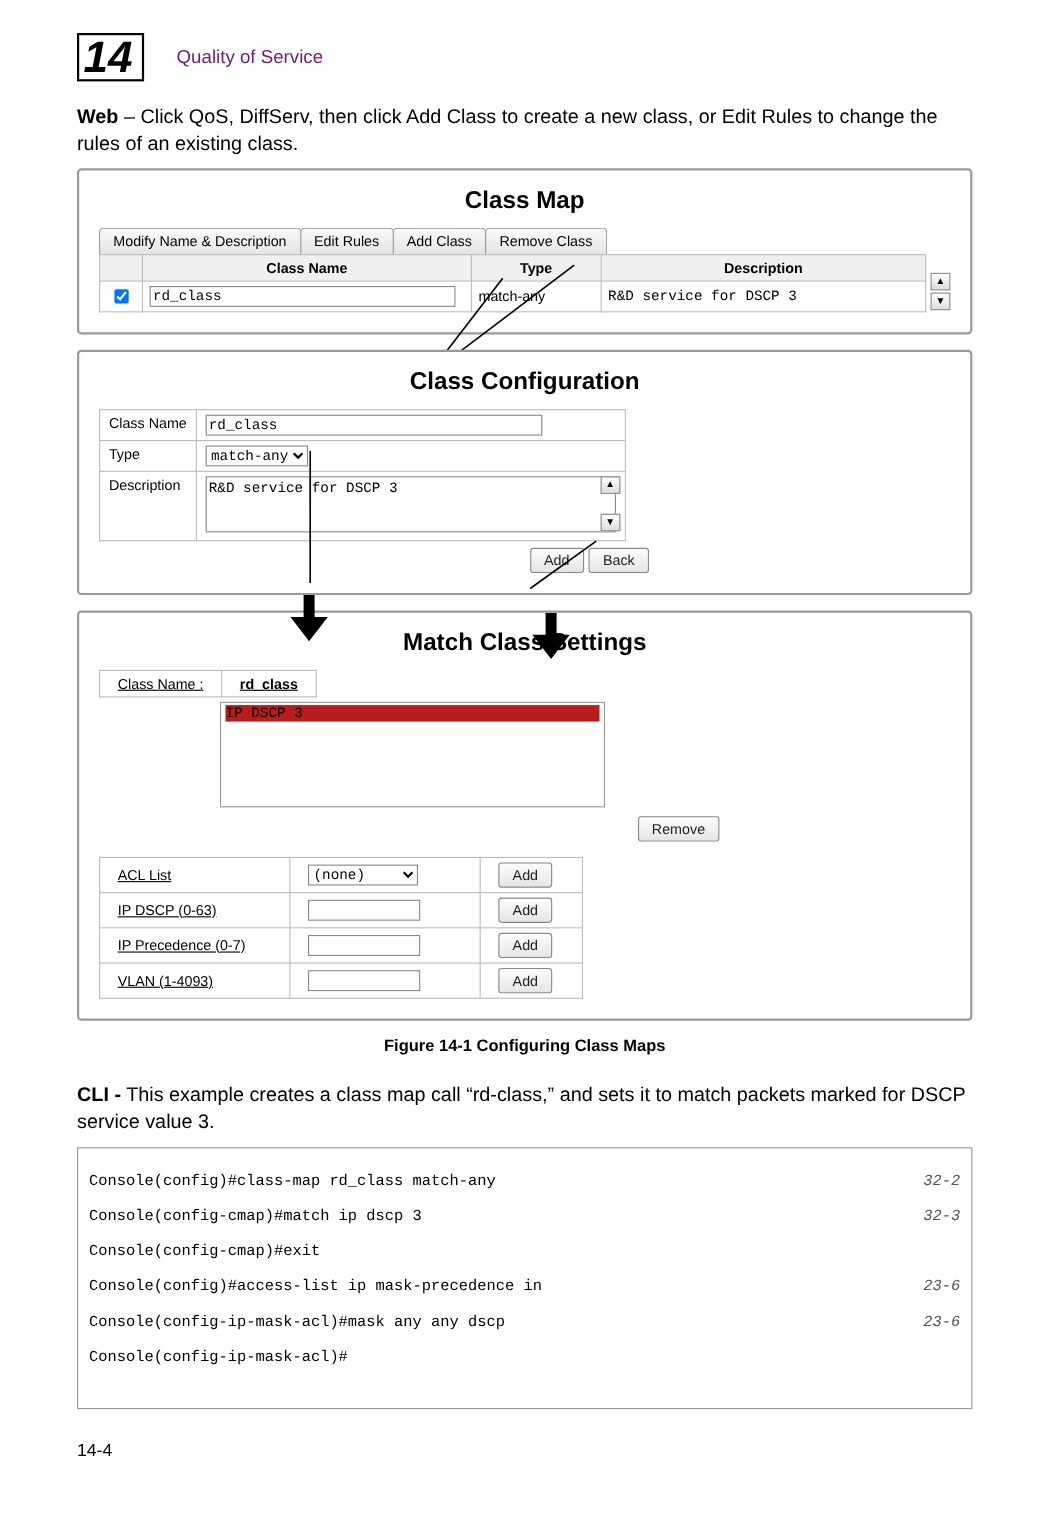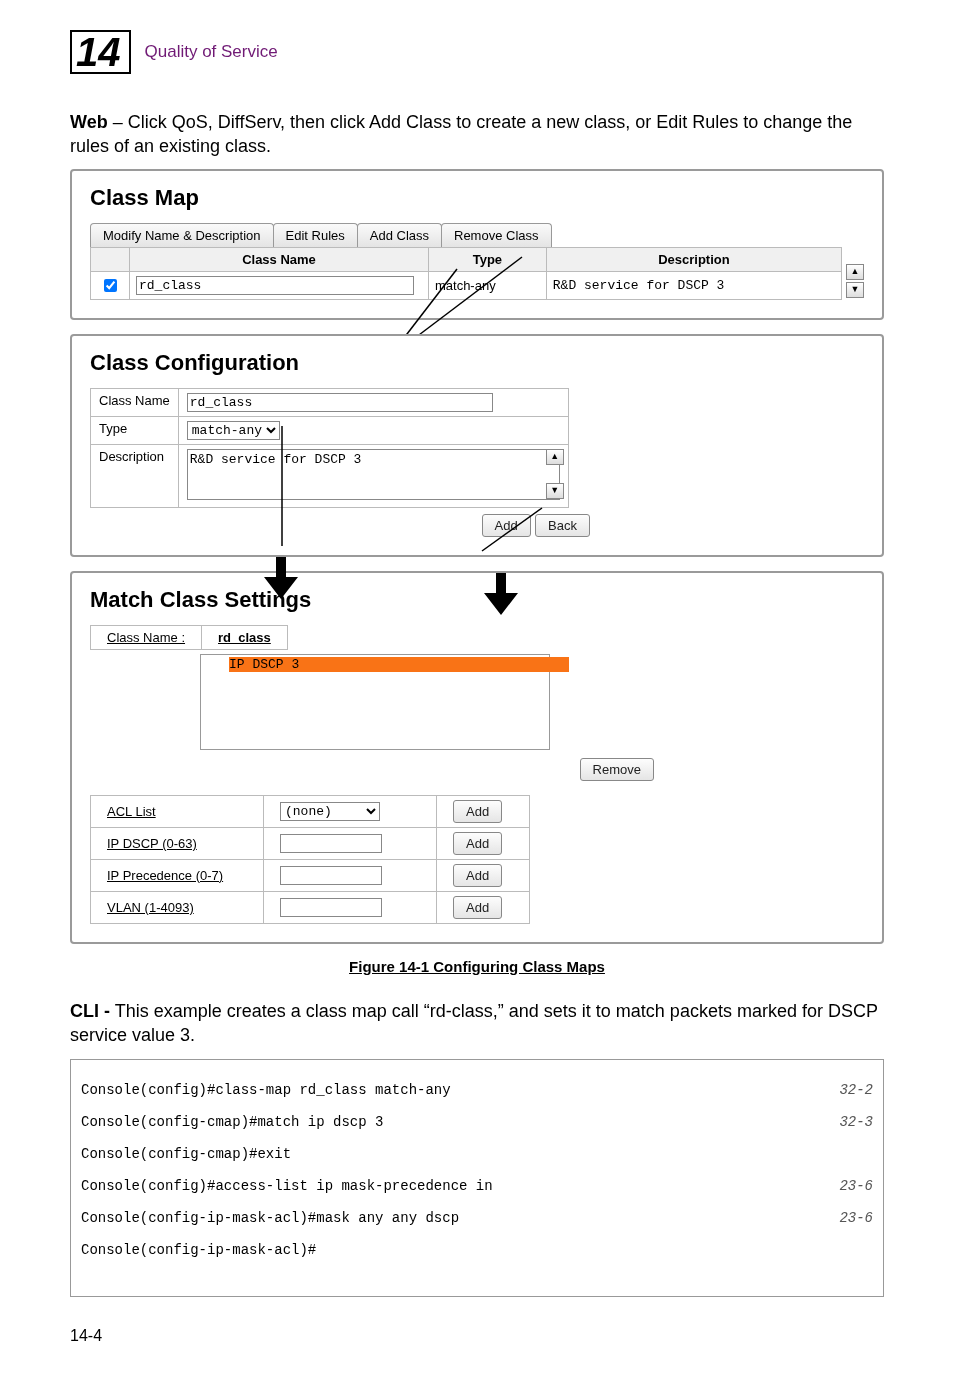--- a/index.html
+++ b/index.html
@@ -9,22 +9,22 @@
     font-family: Arial, Helvetica, sans-serif;
     color: #000;
     width: 954px;
   }
   .page {
     padding: 30px 70px 40px 70px;
   }
   .chapter-header {
     display: flex;
     align-items: center;
-    gap: 14px;
-    margin-bottom: 36px;
+    gap: 30px;
+    margin-bottom: 20px;
   }
   .chapter-badge {
     border: 2px solid #000;
     padding: 0 8px 0 4px;
     font-size: 40px;
     font-weight: 900;
     font-family: Arial, Helvetica, sans-serif;
     line-height: 1;
     font-style: italic;
   }
@@ -42,20 +42,21 @@
     border: 2px solid #9a9a9a;
     border-radius: 4px;
     background: #fff;
     margin-bottom: 14px;
     padding: 14px 18px 18px 18px;
   }
   .panel h2 {
     font-size: 22px;
     font-weight: bold;
     margin: 0 0 12px 0;
+    text-align: center;
   }
   .btn {
     display: inline-block;
     border: 1px solid #888;
     background: linear-gradient(#fdfdfd, #e5e5e5);
     font-size: 13px;
     padding: 3px 12px;
     border-radius: 3px;
     color: #222;
   }
@@ -137,21 +138,20 @@
     font-family: "Courier New", monospace;
     font-size: 13px;
     padding: 2px 4px;
     margin: 4px 0 8px 0px;
   }
   .fig-caption {
     text-align: center;
     font-weight: bold;
     font-size: 15px;
     margin: 10px 0 24px 0;
-    text-decoration: underline;
   }
   .cli-intro {
     font-size: 18px;
     line-height: 1.35;
     margin-bottom: 12px;
   }
   .console {
     border: 1px solid #999;
     background: #fff;
     padding: 6px 10px;
@@ -277,21 +277,21 @@
       <tbody>
           <tr>
         <td>Class Name :</td>
         <td style="font-weight:bold; border-left:none;">rd_class</td>
       </tr>
     </tbody>
       </table>
 
     <div style="margin-left:110px;">
       <div class="rules-box">
-        <div style="background:#f97316; width:100%;margin-left:24px;">IP DSCP 3</div>
+        <div style="background:#b91c1c; width:100%;">IP DSCP 3</div>
       </div>
       <div style="text-align:right; width:454px; margin-bottom:14px;">
         <span class="btn">Remove</span>
       </div>
     </div>
 
     <table class="match-grid" style="border-collapse:collapse;">
       <tbody>
           <tr>
         <td style="width:140px;">ACL List</td>

